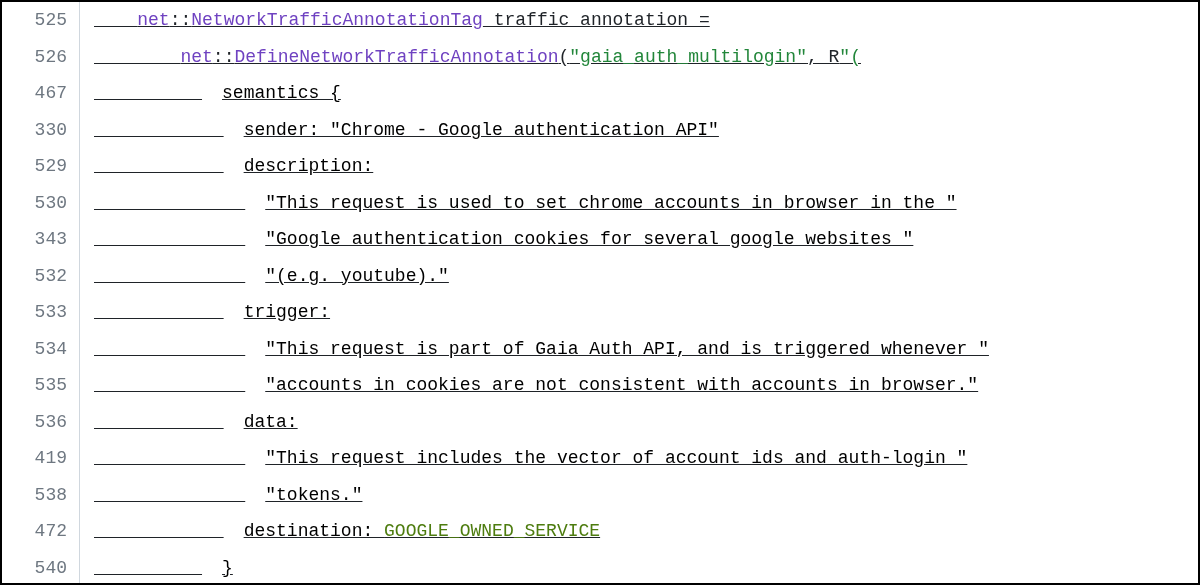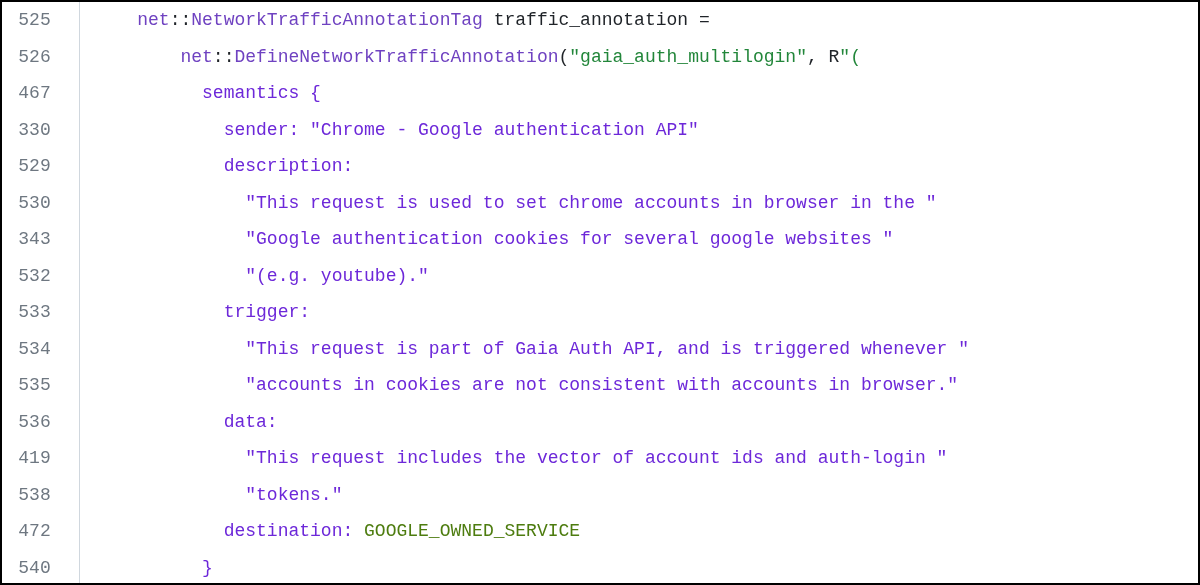--- a/index.html
+++ b/index.html
@@ -24,35 +24,35 @@
     background: #ffffff;
     border-right: 1px solid #d0d7de;
     padding-top: 0px;
     text-align: right;
     padding-right: 12px;
     color: #6e7781;
     user-select: none;
   }
   .gutter div {
     height: 36.5px;
-    text-align: center;
   }
   .code {
     flex: 1;
     padding-left: 14px;
     white-space: pre;
     overflow: hidden;
+    text-decoration: underline;
   }
   .line {
     height: 36.5px;
   }
   .plain { color: #1f2328; }
   .keyword-ns { color: #6f42c1; }   
   .string { color: #22863a; }       
-  .raw-body { color: #6d28d9; }     
+  .raw-body { color: #000000; margin-left: 20px; }     
   .raw-black { color: #4d7c0f; }
 </style>
 </head>
 <body>
 
 <div class="code-container">
   <div class="gutter" id="gutter">
       <div>525</div>
       <div>526</div>
       <div>467</div>

